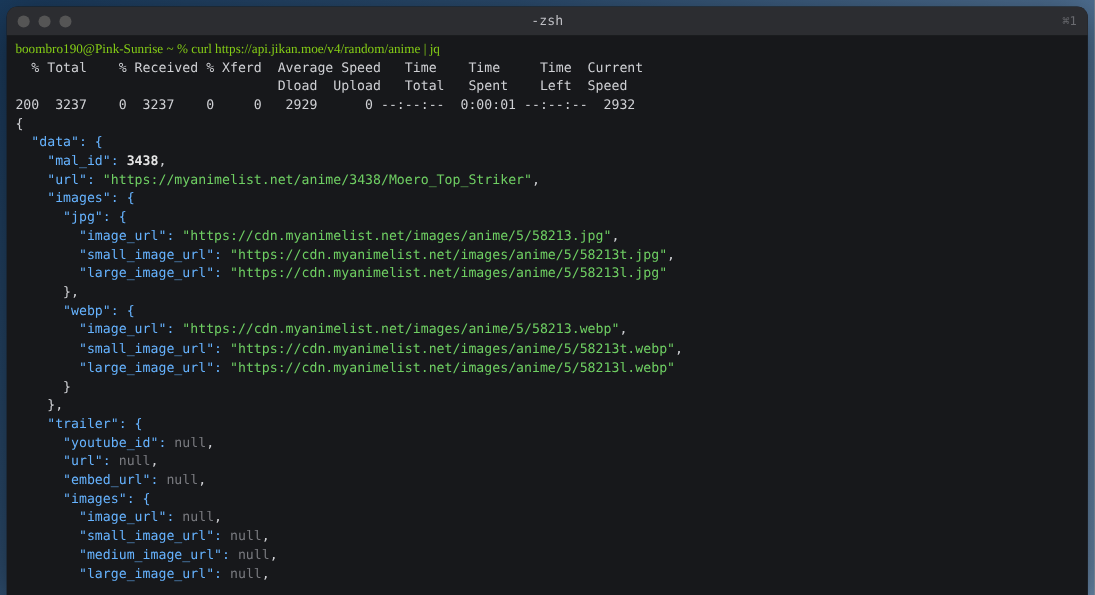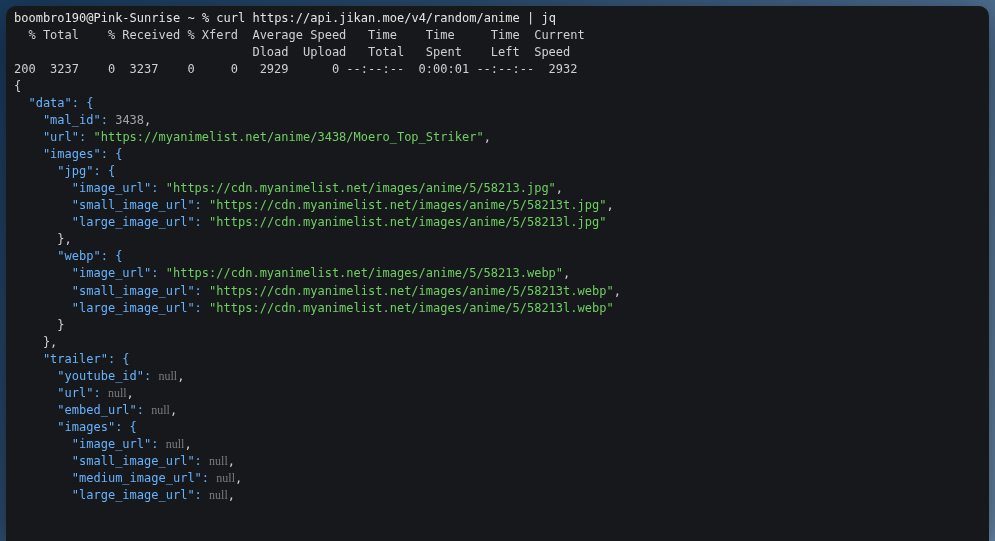--- a/index.html
+++ b/index.html
@@ -60,31 +60,40 @@
     font-size: 11px;
   }
   .term {
     flex: 1;
     padding: 4px 8px 0 8px;
     color: #cfd0d4;
     line-height: 1.42;
     white-space: pre;
     overflow: hidden;
   }
-  .prompt { color: #e5e5e5; }
+  .prompt { color: #84cc16; font-family: Liberation Serif, serif; }
   .key { color: #66b3ff; }
   .str { color: #6fcf63; }
-  .num { color: #a3a3a3; }
-  .null { color: #7a7b80; font-family: Liberation Serif, serif; }
+  .num { color: #e5e5e5; font-weight: bold; }
+  .null { color: #7a7b80; }
   .punc { color: #cfd0d4; }
 </style>
 </head>
 <body>
 
 <div class="window">
+  <div class="titlebar">
+    <div class="traffic">
+      <div class="dot"></div>
+      <div class="dot"></div>
+      <div class="dot"></div>
+    </div>
+    <div class="title">-zsh</div>
+    <div class="right-label">⌘1</div>
+  </div>
 
   <div class="term"><span class="prompt"><span>boombro190@Pink-Sunrise</span> <span>~</span> <span>%</span> <span>curl https://api.jikan.moe/v4/random/anime | jq</span></span>
 <span>  % Total    % Received % Xferd  Average Speed   Time    Time     Time  Current</span>
 <span>                                 Dload  Upload   Total   Spent    Left  Speed</span>
 <span>200  3237    0  3237    0     0   2929      0 --:--:--  0:00:01 --:--:--  2932</span>
 <span class="punc">{</span>
 <span class="key">  "data": {</span>
 <span class="key">    "mal_id": </span><span class="num">3438</span><span class="punc">,</span>
 <span class="key">    "url": </span><span class="str">"https://myanimelist.net/anime/3438/Moero_Top_Striker"</span><span class="punc">,</span>
 <span class="key">    "images": {</span>

